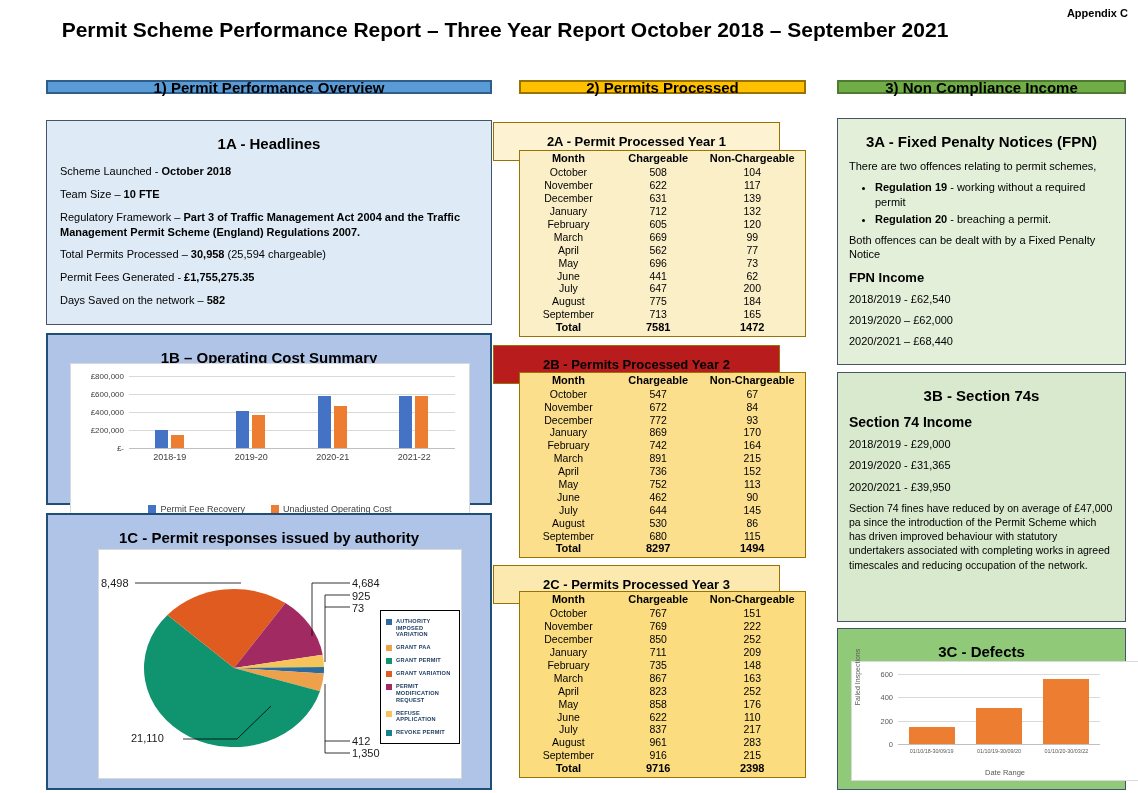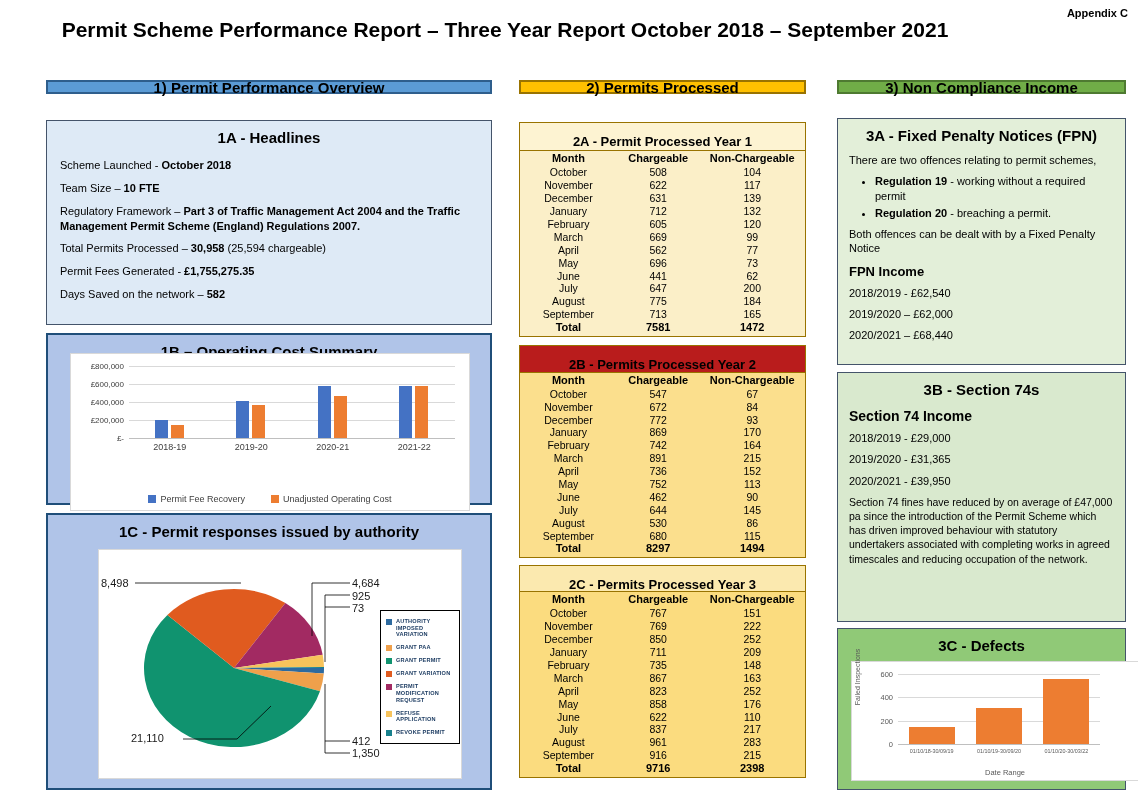--- a/index.html
+++ b/index.html
@@ -7,30 +7,30 @@
         font-family:"Liberation Sans",sans-serif;color:#000;overflow:hidden}
   .appendix{position:absolute;top:7px;right:10px;font-size:11px;font-weight:bold}
   .title{position:absolute;top:18px;left:0;width:1010px;text-align:center;
          font-size:21px;font-weight:600;margin:0}
   .col-header{position:absolute;height:14px;border:2px solid;display:flex;align-items:center;
               justify-content:center;font-weight:bold;font-size:15px;box-sizing:border-box}
   .hdr-blue{background:#5B9BD5;border-color:#2E5E8C}
   .hdr-gold{background:#FFC000;border-color:#997300}
   .hdr-green{background:#70AD47;border-color:#4E7A31}
   .panel{position:absolute;border:1.5px solid #44546A;box-sizing:border-box}
-  .panel-title{text-align:center;font-weight:bold;font-size:15px;padding-top:8px}
+  .panel-title{text-align:center;font-weight:bold;font-size:15px;padding-top:14px}
   
   .panel-1a{left:46px;top:120px;width:446px;height:205px;background:#DEEAF6}
   .panel-1a .body{padding:4px 13px 0 13px}
   .panel-1a p{font-size:11px;margin:8px 0;line-height:1.35}
   
   .panel-1b{left:46px;top:333px;width:446px;height:172px;background:#B0C4E8;border:2px solid #1F4E79}
   .panel-1c{left:46px;top:513px;width:446px;height:277px;background:#B0C4E8;border:2px solid #1F4E79}
   .chart-card{position:absolute;background:#fff;border:1px solid #D9D9D9;box-sizing:border-box}
-  #card-1b{left:22px;top:18px;width:400px;height:158px}
+  #card-1b{left:22px;top:28px;width:400px;height:158px}
   #card-1c{left:50px;top:34px;width:364px;height:230px}
   .plot{position:absolute}
   .gridline{position:absolute;left:0;width:100%;height:1px;background:#D9D9D9}
   .baseline{background:#BFBFBF}
   .ylab{position:absolute;right:100%;padding-right:5px;font-size:8px;color:#404040;
         transform:translateY(-50%);white-space:nowrap}
   .bar{position:absolute;bottom:0}
   .xlab{position:absolute;top:100%;margin-top:4px;font-size:9px;color:#404040;
         transform:translateX(-50%);white-space:nowrap;text-align:center}
   .legend-row{position:absolute;left:0;width:100%;bottom:6px;display:flex;justify-content:center;
@@ -40,21 +40,21 @@
   
   #pie-svg{position:absolute;left:0;top:0}
   .pie-lab{position:absolute;font-size:11px;color:#1a1a1a;white-space:nowrap}
   .pie-legend{position:absolute;left:281px;top:60px;width:80px;height:134px;background:#fff;
               border:1px solid #000;padding:7px 5px;box-sizing:border-box;display:flex;
               flex-direction:column;justify-content:space-between}
   .pie-legend .it{display:flex;gap:4px;align-items:flex-start}
   .pie-legend .sq2{flex:0 0 6px;width:6px;height:6px;margin-top:1px}
   .pie-legend .t{font-size:5.6px;line-height:1.2;font-weight:600;color:#17375E;letter-spacing:.2px}
   
-  .band{position:absolute;left:519px;width:287px;height:39px;border:1.5px solid #997300;
+  .band{position:absolute;left:493px;width:287px;height:39px;border:1.5px solid #997300;
         display:flex;align-items:center;justify-content:center;font-weight:bold;font-size:13px;
         box-sizing:border-box}
   .ytable{position:absolute;left:519px;width:287px;border:1.5px solid #997300;box-sizing:border-box;
           display:flex;flex-direction:column;justify-content:space-evenly}
   .ytable .row{display:grid;grid-template-columns:34% 29% 37%;align-items:center;
                text-align:center;font-size:10.5px;line-height:1}
   .ytable .row.hd,.ytable .row.tt{font-weight:bold;font-size:11px}
   
   .panel-3a{left:837px;top:118px;width:289px;height:247px;background:#E3EFD9}
   .panel-3b{left:837px;top:372px;width:289px;height:250px;background:#D9E9CE}

